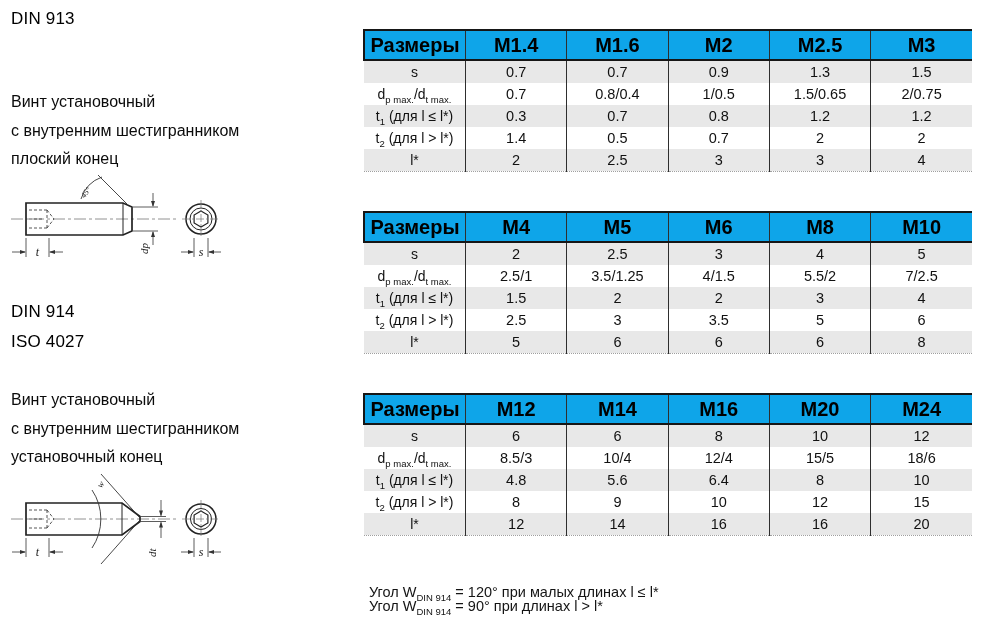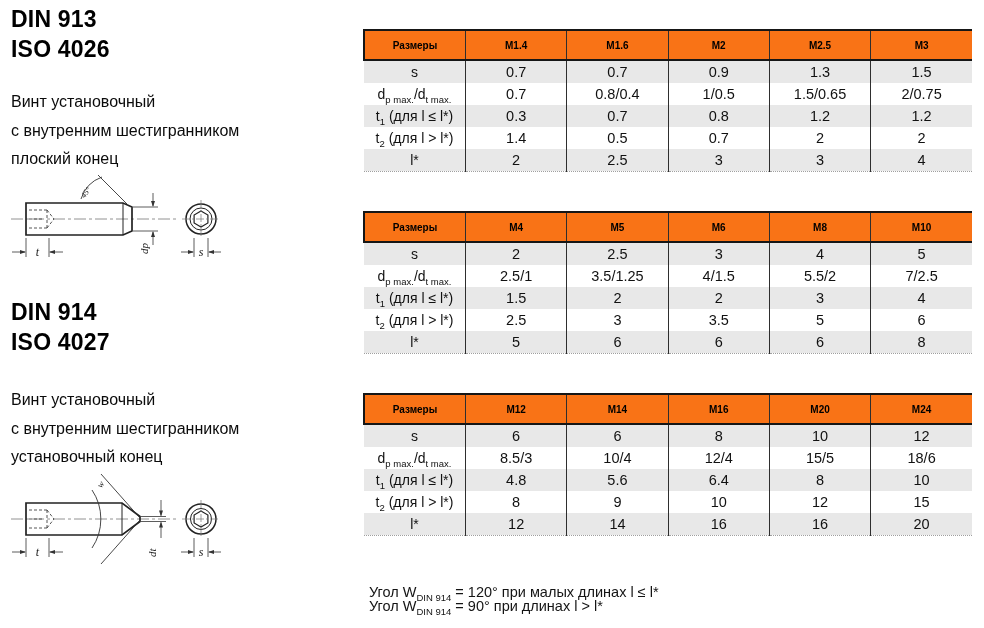--- a/index.html
+++ b/index.html
@@ -1,34 +1,34 @@
 <!DOCTYPE html>
 <html><head>
 <meta charset="utf-8">
 <style>
   html,body{margin:0;padding:0;background:#fff;}
   #page{
     position:relative;width:984px;height:628px;background:#fff;overflow:hidden;
     font-family:"Liberation Sans","DejaVu Sans",sans-serif;color:#000;
   }
   
-  .std{position:absolute;left:11px;font-weight:700;font-size:23px;line-height:30px;letter-spacing:.2px;}
+  .std{position:absolute;left:11px;font-weight:400;font-size:17px;line-height:30px;letter-spacing:.2px;}
   #std1{top:4px;} #std2{top:297px;}
   .desc{position:absolute;left:11px;font-size:16px;line-height:28.5px;color:#0b0b0b;}
   #desc1{top:88px;} #desc2{top:386px;}
   .dwg{position:absolute;left:4px;}
   #dwg1{top:164px;} #dwg2{top:462px;}
   .dwg text{font-family:"Liberation Serif","DejaVu Serif",serif;font-style:italic;fill:#222;}
 
   
   #tables{position:absolute;left:363px;top:0;width:612px;height:628px;}
   table{border-collapse:collapse;table-layout:fixed;width:609px;position:absolute;left:0;}
   #table0{top:29px;} #table1{top:211px;} #table2{top:393px;}
   th,td{text-align:center;vertical-align:middle;padding:0;overflow:hidden;white-space:nowrap;}
-  th{height:28px;background:#f97316;font-size:10px;font-weight:700;
+  th{height:28px;background:#0ea5e9;font-size:20px;font-weight:700;
      border-top:2px solid #161616;border-bottom:2px solid #161616;}
   th:first-child{width:100px;border-left:2px solid #161616;}
   th+th,td+td{border-left:1px solid #2e2e2e;}
   td{height:22px;font-size:14.5px;color:#111;background:#fff;}
   tr.shade td{background:#e8e8e8;}
   tbody tr:last-child td{border-bottom:1px dotted #9f9f9f;}
   td.lbl{font-size:14px;}
   sub{font-size:9.5px;line-height:0;}
 
   
@@ -36,21 +36,20 @@
   .angle-note{position:absolute;left:369px;font-size:14.5px;color:#141414;}
   #angle1{top:584px;text-align:center;} #angle2{top:598px;}
 </style>
 </head>
 <body>
 
 <div id="page">
 
   <div class="std" id="std1">
     <div>DIN 913</div>
-    <div>ISO 4026</div>
   </div>
   <div class="desc" id="desc1">
     <div>Винт установочный</div>
     <div>с внутренним шестигранником</div>
     <div>плоский конец</div>
   </div>
 
   <svg class="dwg" id="dwg1" width="240" height="108" viewBox="0 0 240 108">
 
     <line x1="7" y1="55" x2="172" y2="55" stroke="#777" stroke-width="0.8" stroke-dasharray="12 3 3 3"></line>

